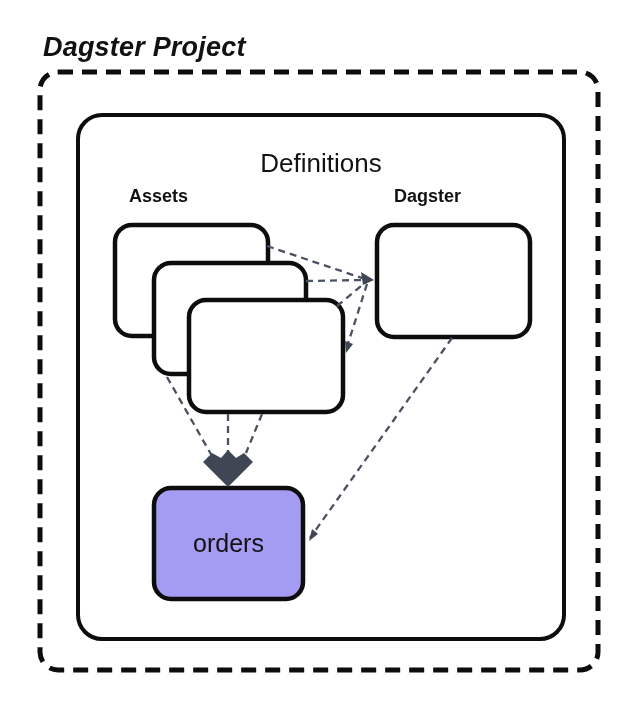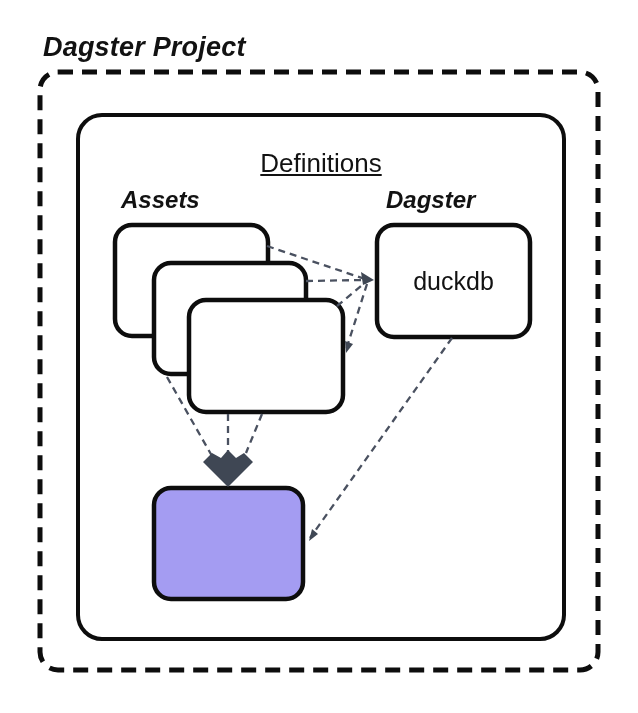--- a/index.html
+++ b/index.html
@@ -35,26 +35,25 @@
     font-weight: 600;
     letter-spacing: 0.2px;
   }
   .definitions-label {
     left: 78px;
     top: 148px;
     width: 486px;
     text-align: center;
     font-size: 26px;
     font-weight: 500;
-    text-decoration: underline;
   }
   .group-label {
-    font-size: 24px;
-    font-style: italic;
+    font-size: 18px;
     font-weight: 600;
+    margin-left: 8px;
   }
   .assets-label { left: 121px; top: 186px; }
   .resource-label { left: 386px; top: 186px; }
   .node-label {
     position: absolute;
     display: flex;
     align-items: center;
     justify-content: center;
     text-align: center;
     color: #121212;
@@ -116,18 +115,18 @@
   </svg>
 
   <div class="label title-label">Dagster Project</div>
 
   <div class="label definitions-label">Definitions</div>
 
   <div class="label group-label assets-label">Assets</div>
 
   <div class="label group-label resource-label">Dagster</div>
 
-  <div class="node-label duckdb-label">duckdb</div>
 
   <div class="node-label aggregation-label">
+    <span>orders</span>
   </div>
 
 </div>
 
 </body></html>

